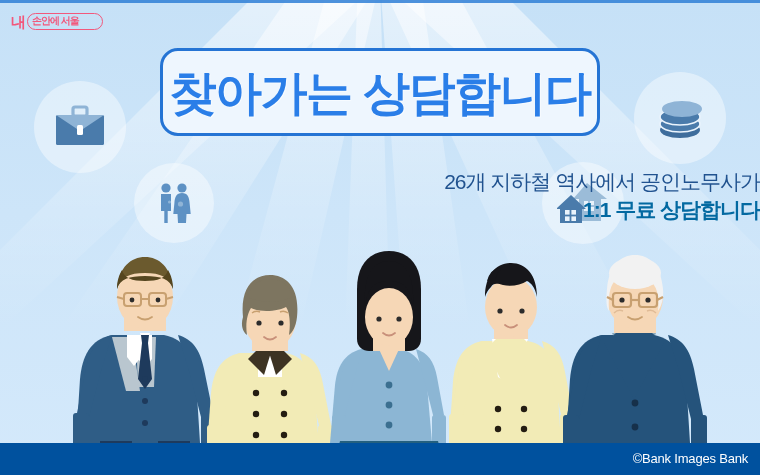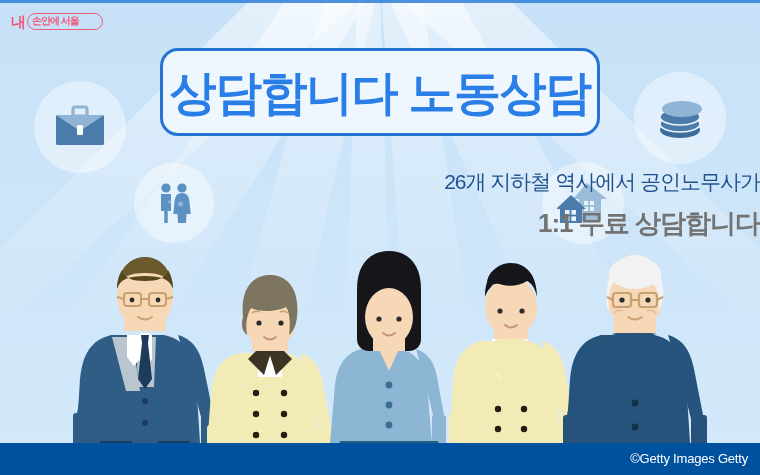--- a/index.html
+++ b/index.html
@@ -106,26 +106,26 @@
     text-align: right;
     z-index: 30;
   }
   .sub-1 {
     font-size: 21px;
     color: #20528f;
     letter-spacing: -1px;
     line-height: 1.35;
   }
   .sub-2 {
-    font-size: 26px;
+    font-size: 21px;
     font-weight: bold;
-    color: #737373;
+    color: #0369a1;
     letter-spacing: -1px;
     line-height: 1.35;
-    margin-top: 10px;
+    margin-top: 0;
   }
 
   
   .deco {
     position: absolute;
     border-radius: 50%;
     background: rgba(255,255,255,.42);
     display: flex;
     align-items: center;
     justify-content: center;
@@ -240,21 +240,21 @@
       <line x1="32" y1="22" x2="32" y2="32" stroke="#9bbcd8" stroke-width="1.8"></line>
       <line x1="27" y1="27" x2="37" y2="27" stroke="#9bbcd8" stroke-width="1.8"></line>
       <path d="M14 16 L29 30 H25 V44 H3 V30 H-1 Z" fill="#4a7bab"></path>
       <rect x="8" y="31" width="11" height="11" fill="#e8f2fb"></rect>
       <line x1="13.5" y1="31" x2="13.5" y2="42" stroke="#4a7bab" stroke-width="1.8"></line>
       <line x1="8" y1="36.5" x2="19" y2="36.5" stroke="#4a7bab" stroke-width="1.8"></line>
     </svg>
   </div>
 
   <div class="title-box">
-    <span class="title-text">상담합니다 노동상담</span>
+    <span class="title-text">찾아가는 상담합니다</span>
   </div>
 
   <div class="subtitle">
     <div class="sub-1">26개 지하철 역사에서 공인노무사가</div>
     <div class="sub-2">1:1 무료 상담합니다</div>
   </div>
 
   <svg class="people" viewBox="0 0 760 230" aria-hidden="true">
 
     <g>
@@ -392,15 +392,15 @@
       <circle cx="622" cy="55" r="2.6" fill="#2c2c2c"></circle>
       <circle cx="648" cy="55" r="2.6" fill="#2c2c2c"></circle>
       <path d="M628 72 q7 5 14 0" stroke="#c8a070" stroke-width="1.8" fill="none" stroke-linecap="round"></path>
       <path d="M614 68 q4 -4 9 -2" stroke="#e0bb96" stroke-width="1.4" fill="none"></path>
       <path d="M656 68 q-4 -4 -9 -2" stroke="#e0bb96" stroke-width="1.4" fill="none"></path>
     </g>
 
   </svg>
 
   <div class="bottom-bar"></div>
-  <div class="credit">©Getty Images Getty</div>
+  <div class="credit">©Bank Images Bank</div>
 
 </div>
 
 </body></html>

